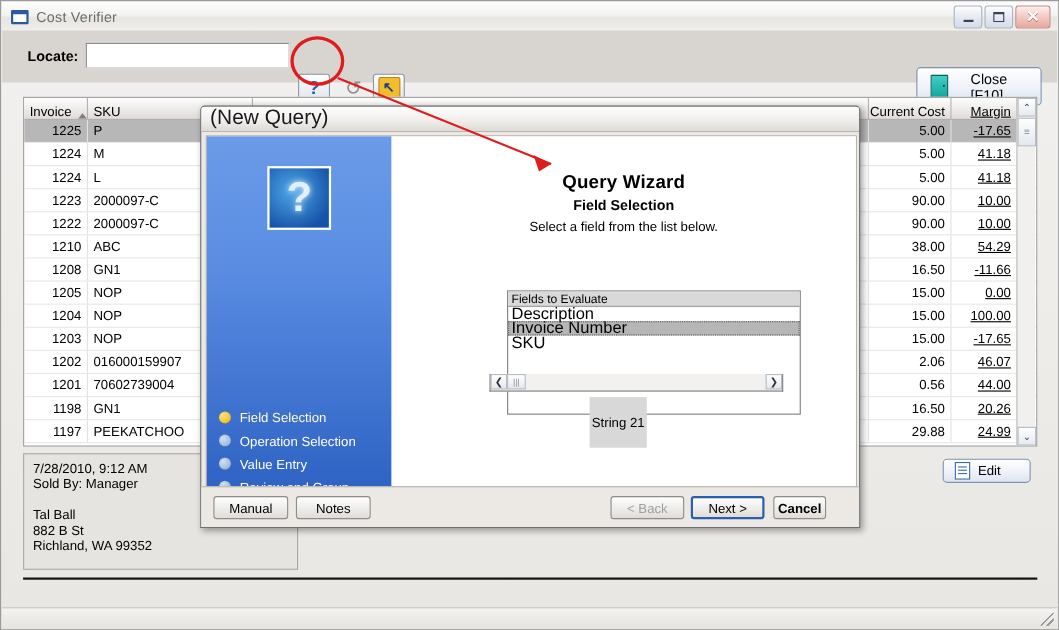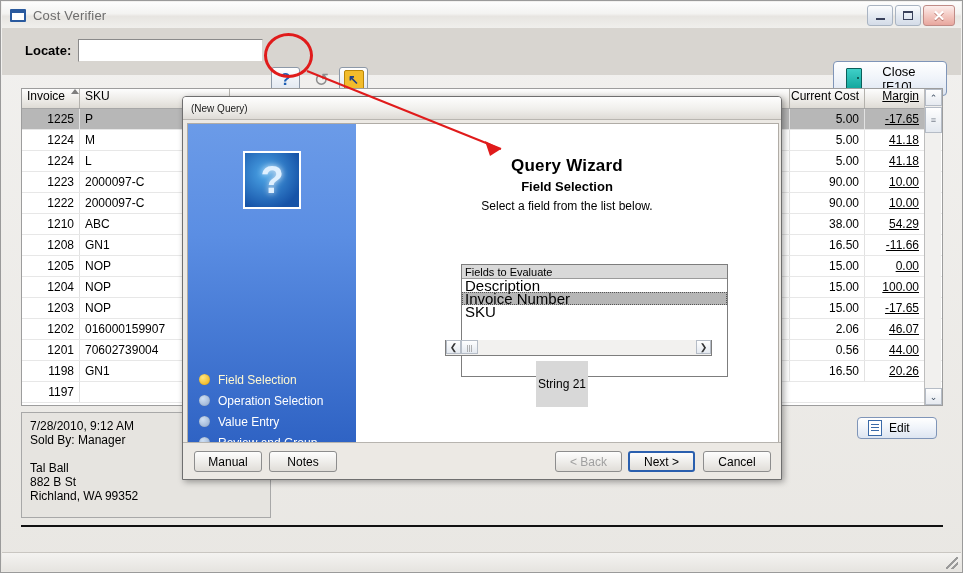--- a/index.html
+++ b/index.html
@@ -95,21 +95,21 @@
     position:absolute;left:20px;top:87px;width:922px;height:318px;
     border:1px solid #9d9d9d;background:#fff;box-sizing:border-box;overflow:hidden;
   }
   #grid-header{
     display:flex;height:20px;
     background:linear-gradient(#fdfdfd,#eceae6 60%,#dedbd5);
     border-bottom:1px solid #a6a6a6;box-sizing:border-box;
   }
   #grid-header .hcell{
     border-right:1px solid #b4b2ad;box-sizing:border-box;
-    display:flex;align-items:flex-start;font-size:12px;color:#000;
+    display:flex;align-items:flex-end;font-size:12px;color:#000;
     padding:0 5px;white-space:nowrap;overflow:hidden;
   }
   #grid-header .hcell.num{justify-content:flex-end;}
   .sort-arrow{
     width:0;height:0;border-left:4px solid transparent;border-right:4px solid transparent;
     border-bottom:5px solid #7e7e7e;margin-left:6px;
   }
   .grow{display:flex;height:21px;border-bottom:1px solid #e7e7e7;box-sizing:border-box;font-size:12px;}
   .grow.sel{background:#b7b7b7;}
   .grow .cell{
@@ -171,21 +171,21 @@
 
   
   #wizard{
     position:absolute;left:181px;top:95px;width:600px;height:384px;
     background:#ece9e4;border:1px solid #6f6f6f;border-radius:4px 4px 0 0;
     box-shadow:2px 2px 6px rgba(0,0,0,.35);box-sizing:border-box;
   }
   #wiz-title{
     height:22px;background:linear-gradient(#fefefe,#f0efec 55%,#dedbd6);
     border-bottom:1px solid #b9b6b1;border-radius:3px 3px 0 0;
-    display:flex;align-items:center;padding-left:8px;font-size:10px;color:#1a1a1a;
+    display:flex;align-items:center;padding-left:8px;font-size:19px;color:#1a1a1a;
   }
   #wiz-body{position:absolute;left:4px;top:26px;width:592px;height:320px;background:#fff;border:1px solid #b0aca6;box-sizing:border-box;}
   #wiz-side{
     position:absolute;left:0;top:0;width:168px;height:318px;
     background:linear-gradient(#6b9be8 0%,#5b8ee3 35%,#2f63c4 100%);
   }
   #wiz-side .bigicon{
     position:absolute;left:55px;top:27px;width:58px;height:58px;
     background:radial-gradient(circle at 38% 38%,#4da7e8,#1653a8 78%);
     border:2px solid #ffffff;box-sizing:border-box;
@@ -246,21 +246,21 @@
     position:absolute;top:8px;height:21px;border:1px solid #8d8d8d;border-radius:3px;
     background:linear-gradient(#fdfdfd,#efeeeb 50%,#e0ddd8);
     display:flex;align-items:center;justify-content:center;font-size:12px;color:#000;box-sizing:border-box;
   }
   .wbtn.disabled{color:#a0a0a0;}
   .wbtn.default{border:2px solid #2a5fae;}
   #b-manual{left:11px;width:68px;}
   #b-notes{left:86px;width:68px;}
   #b-back{left:372px;width:67px;}
   #b-next{left:445px;width:67px;}
-  #b-cancel{left:520px;width:68px;}
+  #b-cancel{left:520px;width:48px;font-weight:bold;}
 
   
   #annot{position:absolute;left:0;top:0;width:963px;height:573px;pointer-events:none;}
 </style>
 </head>
 <body>
 
 <div id="app-window">
 
   <div id="titlebar">
@@ -403,20 +403,21 @@
         </div>
         <div class="grow">
           <div class="cell c-invoice num">1198</div>
           <div class="cell c-sku">GN1</div>
           <div class="cell c-filler"></div>
           <div class="cell c-cost num">16.50</div>
           <div class="cell c-margin num">20.26</div>
         </div>
         <div class="grow">
           <div class="cell c-invoice num">1197</div>
+          <div class="cell c-sku">PEEKATCHOO</div>
           <div class="cell c-filler"></div>
           <div class="cell c-cost num">29.88</div>
           <div class="cell c-margin num">24.99</div>
         </div>
       </div>
   </div>
 
   <div id="grid-vscroll">
     <div class="sb-arrow">
         <span>⌃</span>

